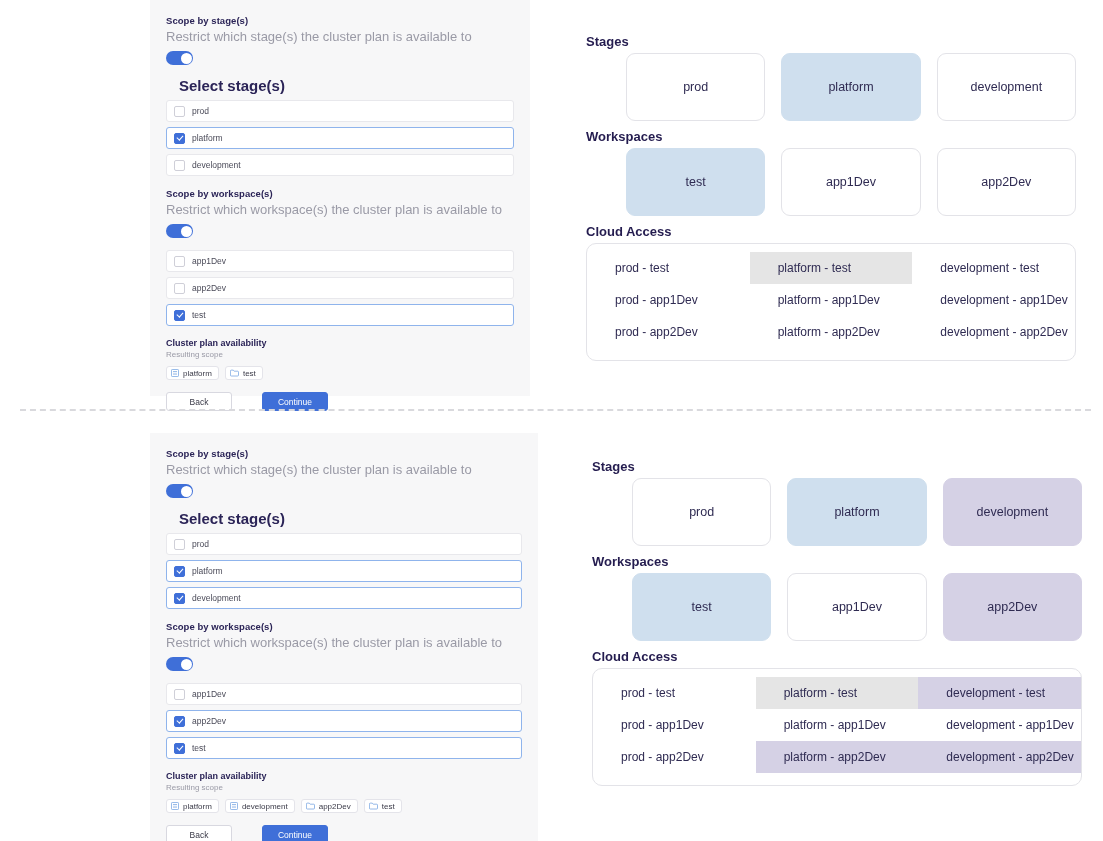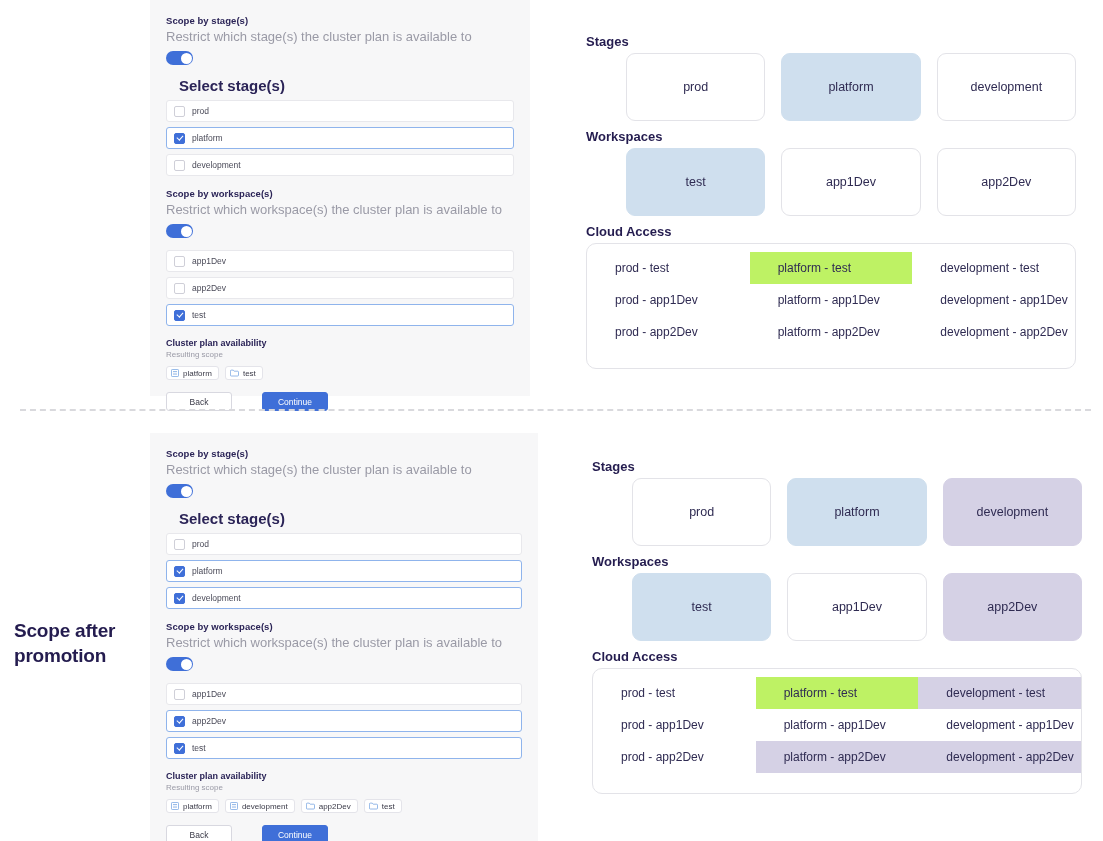--- a/index.html
+++ b/index.html
@@ -149,34 +149,34 @@
     color: #2f2b52;
     box-sizing: border-box;
   }
   .card.hl-blue { background: #cfdfee; border-color: #cfdfee; }
   .card.hl-purple { background: #d5d1e5; border-color: #d5d1e5; }
 
   .grid-box {
     border: 1px solid #e3e3e8;
     border-radius: 10px;
     background: #fff;
-    padding: 8px 0 20px 0;
+    padding: 8px 0 12px 0;
     box-sizing: border-box;
   }
   .grid-row { display: flex; }
   .grid-cell {
     flex: 1 1 0;
     height: 32px;
     display: flex; align-items: center;
     padding-left: 28px;
     box-sizing: border-box;
     font-size: 12px;
     color: #2f2b52;
   }
-  .grid-cell.hl-blue { background: #bef264; text-align: center; }
+  .grid-cell.hl-blue { background: #e5e5e5; text-align: center; }
   .grid-cell.hl-purple { background: #d5d1e5; }
 </style>
 </head>
 <body>
 
 <div class="section" id="section-top">
 
 
   <div class="panel" id="panel-top">
 
@@ -286,21 +286,20 @@
         <div class="grid-cell">development - app2Dev</div>
       </div>
     </div>
   </div>
 </div>
 
 <div class="divider"></div>
 
 <div class="section" id="section-bottom">
 
-  <div class="caption" id="caption-bottom" style="top:200px;">Scope after promotion</div>
 
   <div class="panel" id="panel-bottom">
 
     <div class="field-title">Scope by stage(s)</div>
     <div class="field-sub">Restrict which stage(s) the cluster plan is available to</div>
     <div class="toggle">
       <div class="knob"></div>
     </div>
 
     <div class="group-label">Select stage(s)</div>

